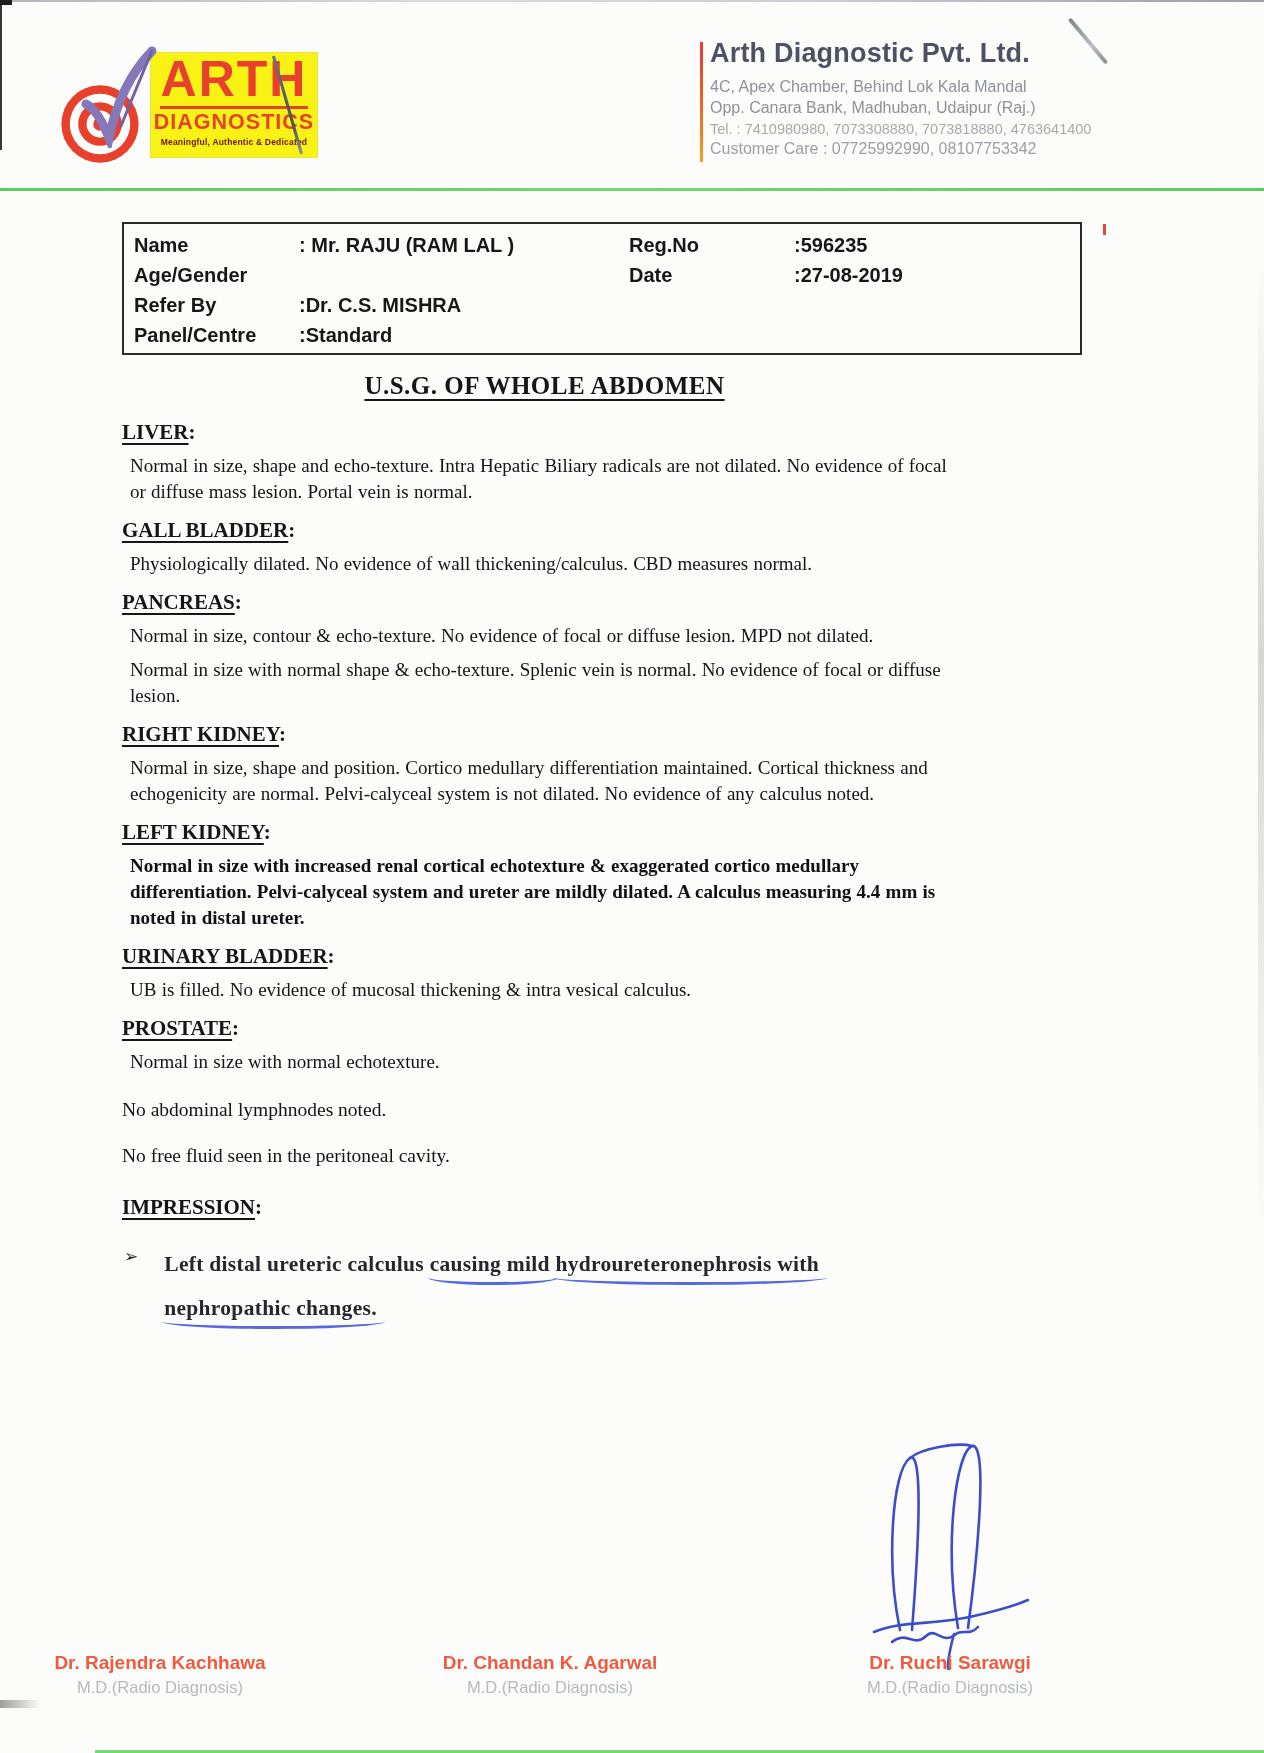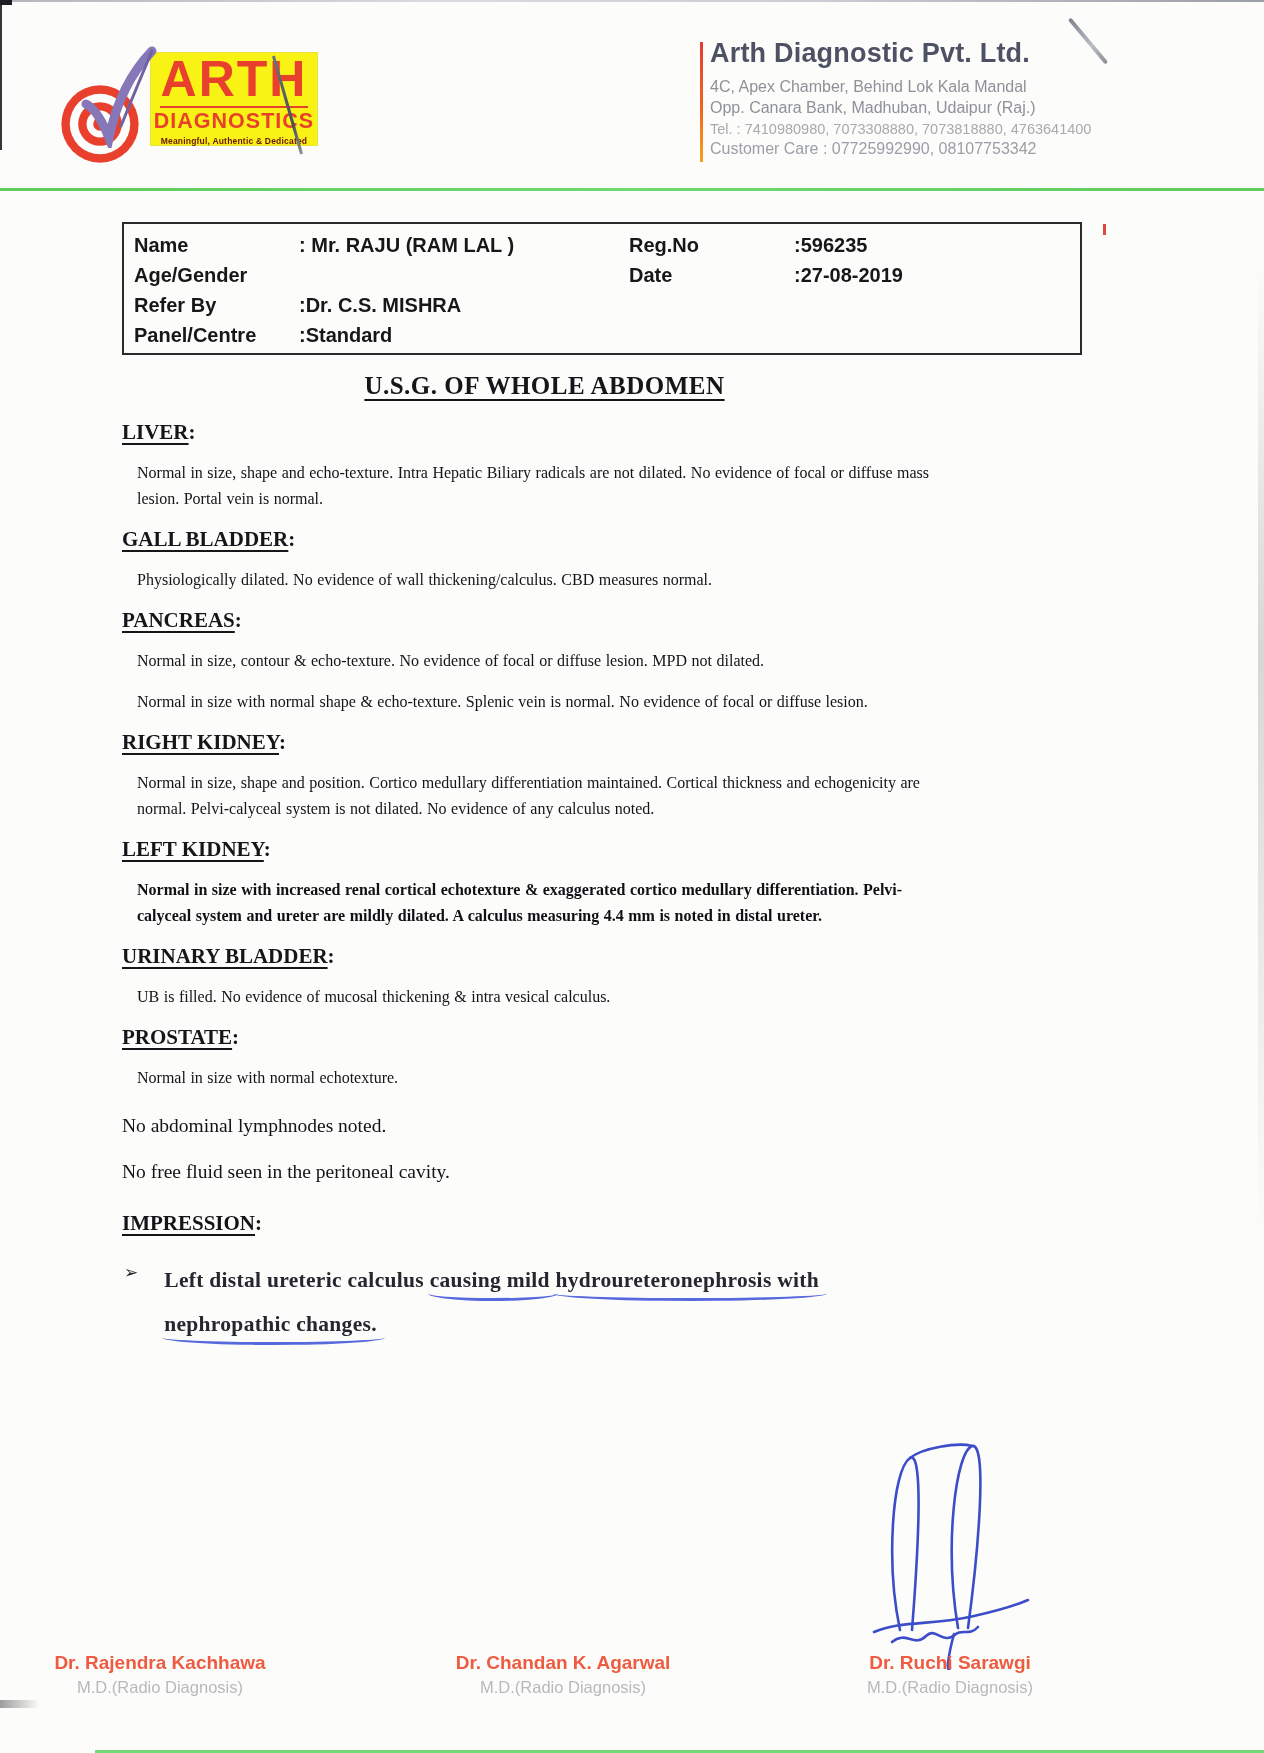--- a/index.html
+++ b/index.html
@@ -13,21 +13,21 @@
   .corner-tl{position:absolute;top:0;left:0;width:12px;height:5px;background:#1e1e22;}
   .edge-right{position:absolute;right:0;top:260px;width:6px;height:980px;
               background:linear-gradient(180deg,transparent,#d7d7d5 40%,#e3e3e0 60%,transparent);}
   .red-dash{position:absolute;left:1103px;top:224px;width:3px;height:11px;background:#e0483b;}
   .green-bottom{position:absolute;bottom:0;left:95px;right:0;height:3px;background:#74d874;}
   .smudge-bl{position:absolute;left:0;top:1700px;width:40px;height:8px;
              background:linear-gradient(90deg,#3c3c40,transparent);opacity:.5;}
 
   
   .logo-wrap{position:absolute;left:60px;top:36px;width:300px;height:140px;}
-  .logo-yellow{position:absolute;left:90px;top:16px;width:168px;height:94px;background:#f8f315;
+  .logo-yellow{position:absolute;left:90px;top:16px;width:168px;height:106px;background:#f8f315;
                display:flex;flex-direction:column;align-items:center;justify-content:flex-start;
                box-shadow:0 0 0 1px #e8e340 inset;}
   .logo-arth{font-family:"Liberation Sans",sans-serif;font-weight:bold;font-size:50px;line-height:1.02;
              color:#e8402c;letter-spacing:2px;margin-top:2px;}
   .logo-rule{width:88%;height:3px;background:#e8402c;margin:1px 0 2px;}
   .logo-diag{font-family:"Liberation Sans",sans-serif;font-weight:bold;font-size:21.5px;
              color:#e8402c;letter-spacing:1px;line-height:1.05;}
   .logo-tag{font-family:"Liberation Sans",sans-serif;font-size:8.5px;font-weight:bold;
             color:#6b1410;margin-top:3px;letter-spacing:.2px;}
   .bullseye{position:absolute;left:-2px;top:46px;width:84px;height:84px;}
@@ -58,39 +58,39 @@
 
   
   .title{position:absolute;left:122px;top:372px;width:845px;text-align:center;
          font-size:25px;font-weight:bold;letter-spacing:.5px;color:#15151a;}
   .title span{text-decoration:underline;text-decoration-thickness:2px;text-underline-offset:5px;}
 
   .content{position:absolute;left:122px;top:420px;width:848px;}
   .sec-h{font-size:21px;font-weight:bold;margin:13px 0 5px;color:#15151a;}
   .sec-h .hd{text-decoration:underline;text-decoration-thickness:2px;text-underline-offset:4px;}
   .sec-h:first-child{margin-top:0;}
-  .body-p{font-size:16px;line-height:26px;margin:15px;word-spacing:.5px;}
+  .body-p{font-size:19px;line-height:26px;margin:8px;word-spacing:.5px;}
   .body-bold{font-weight:bold;color:#101016;}
   .note-p{font-size:19.5px;margin:24px 0 0;}
   .imp-h{margin-top:28px;font-size:21px;font-weight:bold;}
   .imp-h .hd{text-decoration:underline;text-decoration-thickness:2px;text-underline-offset:4px;}
   .imp-row{display:flex;margin-top:22px;font-family:cursive;}
   .imp-bullet{font-size:17px;margin:4px 26px 0 2px;color:#23232e;}
   .imp-text{font-size:21.5px;font-weight:bold;color:#26262f;line-height:44px;letter-spacing:.3px;
             width:760px;}
   .pen-u{position:relative;white-space:nowrap;}
   .pen-u::after{content:"";position:absolute;left:-2px;right:-8px;bottom:-9px;height:12px;
                 border-bottom:3px solid #3a50d9;border-radius:50%;opacity:.85;}
 
   
   .signature{position:absolute;left:862px;top:1434px;width:180px;height:236px;}
   .footer{position:absolute;top:1652px;left:0;width:1264px;
           font-family:"Liberation Sans",sans-serif;}
   .doc{position:absolute;text-align:center;}
-  .doc-1{left:40px;width:240px;} .doc-2{left:433px;width:260px;} .doc-3{left:830px;width:240px;}
+  .doc-1{left:40px;width:240px;} .doc-2{left:420px;width:260px;} .doc-3{left:830px;width:240px;}
   .doc-name{font-size:19px;font-weight:bold;color:#ee5b40;}
   .doc-deg{font-size:16.5px;color:#b6b9bd;margin-top:4px;}
 </style>
 </head>
 <body>
 
 <div class="page">
 
   <div class="edge-top"></div>
   <div class="edge-left"></div>

